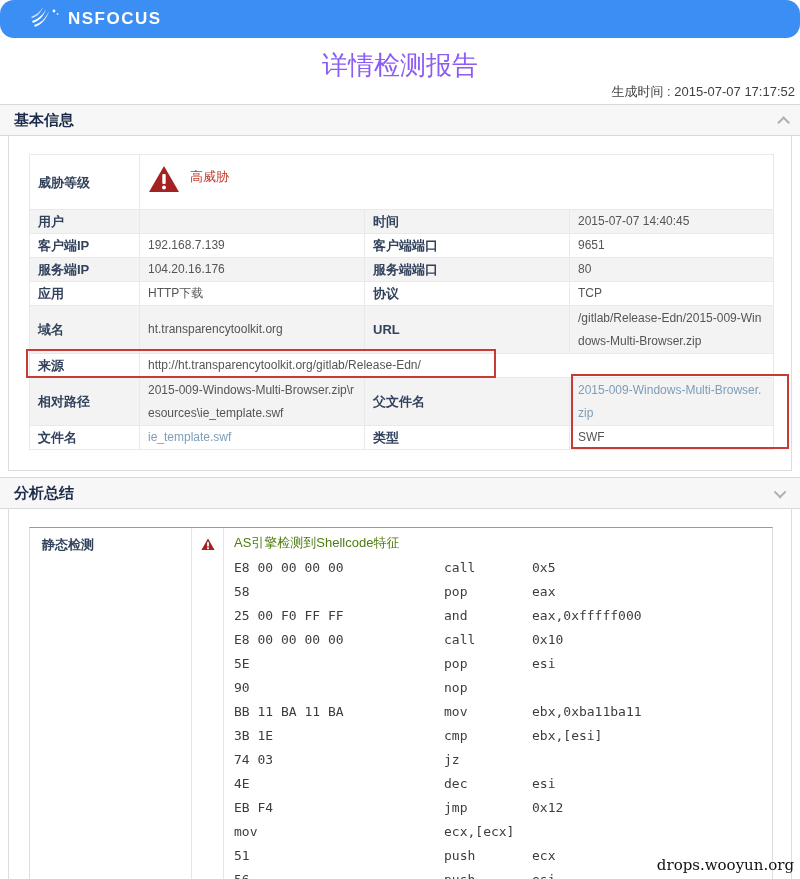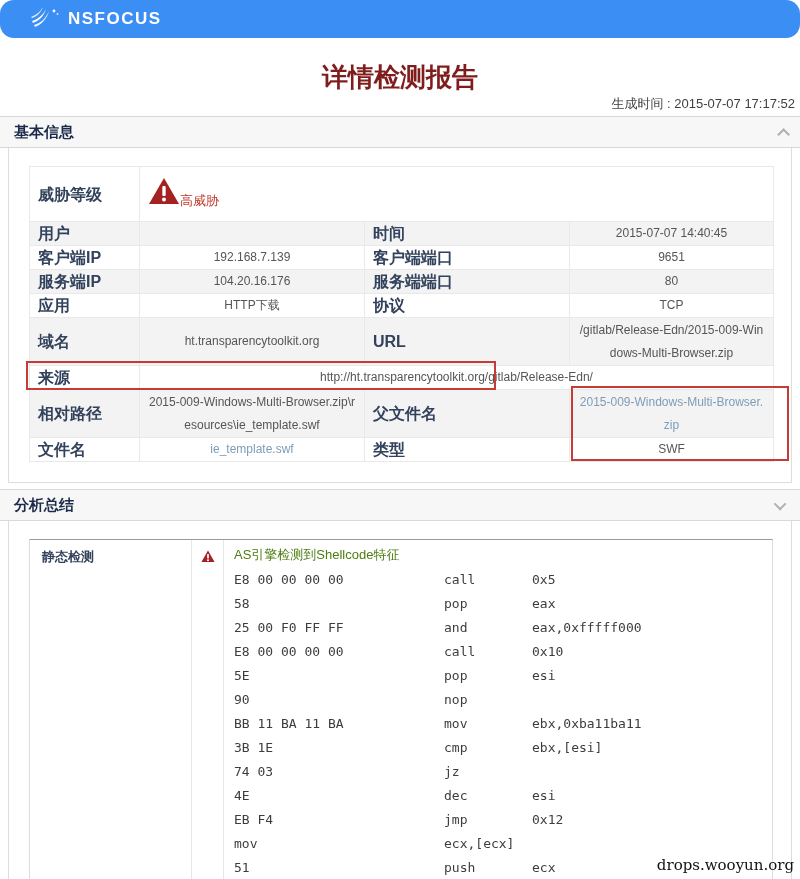--- a/index.html
+++ b/index.html
@@ -5,21 +5,21 @@
   * { box-sizing: border-box; margin: 0; padding: 0; }
   html,body { width:800px; height:879px; overflow:hidden; background:#fff;
     font-family:"Liberation Sans", sans-serif; position:relative; }
 
   
   .topbar { height:38px; background:#3b8ef3; display:flex; align-items:center; padding-left:30px;border-radius:14px; }
   .brand { display:flex; align-items:center; gap:6px; }
   .brand-text { color:#fff; font-weight:bold; font-size:17px; letter-spacing:1.5px; }
 
   
-  .page-title { text-align:center; font-size:26px; font-weight:bold; color:#7f1d1d; margin-top:24px; line-height:30px; }
+  .page-title { text-align:center; font-size:26px; font-weight:normal; color:#8b5cf6; margin-top:12px; line-height:30px; }
   .gen-time { text-align:right; font-size:13px; color:#3f3f3f; padding-right:5px; margin-top:4px; line-height:16px; }
 
   
   .section-bar { margin-top:4px; background:#f7f7f7; border-top:1px solid #d9d9d9; border-bottom:1px solid #d9d9d9;
     height:32px; display:flex; align-items:center; justify-content:space-between; padding:12px 14px; }
   .section-title { font-size:15px; font-weight:bold; color:#1d2b4a; }
   .chev { width:9px; height:9px; border-top:2px solid #b0b0b0; border-right:2px solid #b0b0b0; display:inline-block; cursor:pointer; }
   .chev.up   { transform:rotate(-45deg) translateY(3px); }
   .chev.down { transform:rotate(135deg) translateY(2px); }
 
@@ -29,24 +29,24 @@
 
   
   .tablewrap { position:relative; }
   table.info { width:744px; border-collapse:collapse; table-layout:fixed;
     border-left:1px solid #ddd; border-right:1px solid #ddd; border-bottom:1px solid #ddd; border-top:1px solid #9a9a9a; }
   table.info tr { height:24px; }
   table.info tr.h-threat { height:55px; }
   table.info tr.tall { height:48px; }
   table.info tr.even { background:#f3f3f3; }
   table.info td { border:1px solid #e9e9e9; vertical-align:middle; padding:0 8px; line-height:23px; }
-  td.lbl { font-weight:bold; font-size:16px; color:#33425c; }
-  td.val { font-size:12px; color:#555; word-break:break-all;text-align:center; }
+  td.lbl { font-weight:bold; font-size:13px; color:#33425c; }
+  td.val { font-size:12px; color:#555; word-break:break-all; }
   td.val.link, .link { color:#7d9db8; cursor:pointer; }
-  .threat-cell { display:flex; align-items:flex-end; }
+  .threat-cell { display:flex; align-items:flex-start; gap:10px; }
   .threat-text { color:#c0392b; font-size:13px; }
 
   .anno-box { position:absolute; border:2px solid #c43c35; pointer-events:none; }
 
   
   .analysis-table { width:744px; border-left:1px solid #ddd; border-right:1px solid #ddd;
     border-top:1px solid #9a9a9a; display:flex; background:#fff; }
   .a-label-col { width:162px; border-right:1px solid #e6e6e6; padding:8px 10px 0 12px;
     font-weight:bold; font-size:13px; color:#33425c; }
   .a-icon-col { width:32px; border-right:1px solid #e6e6e6; padding-top:9px; text-align:center; }

